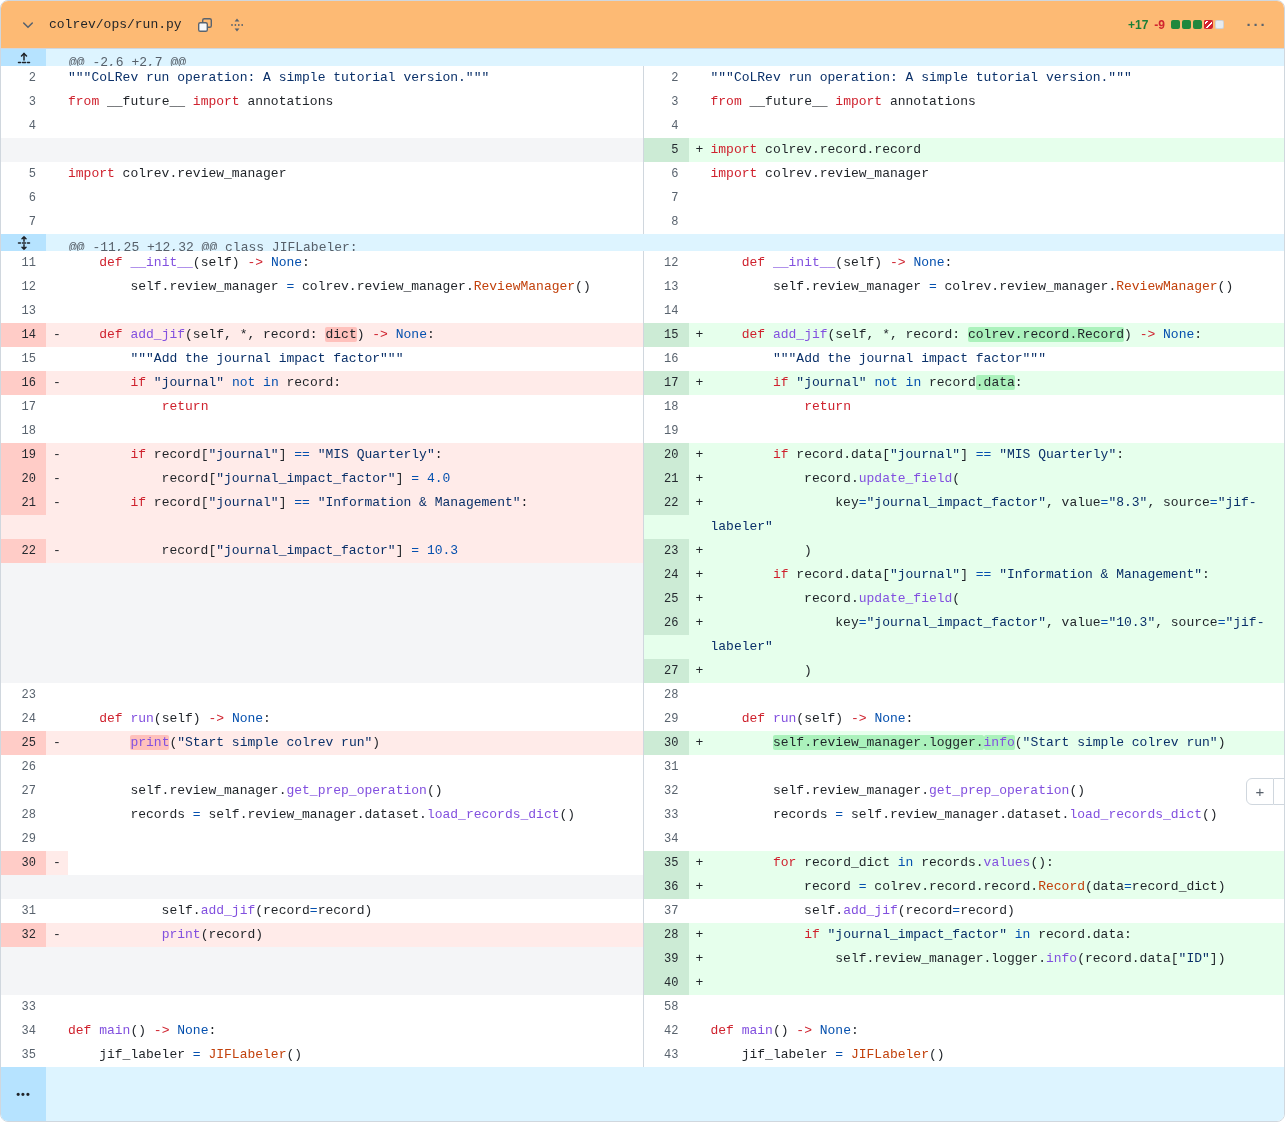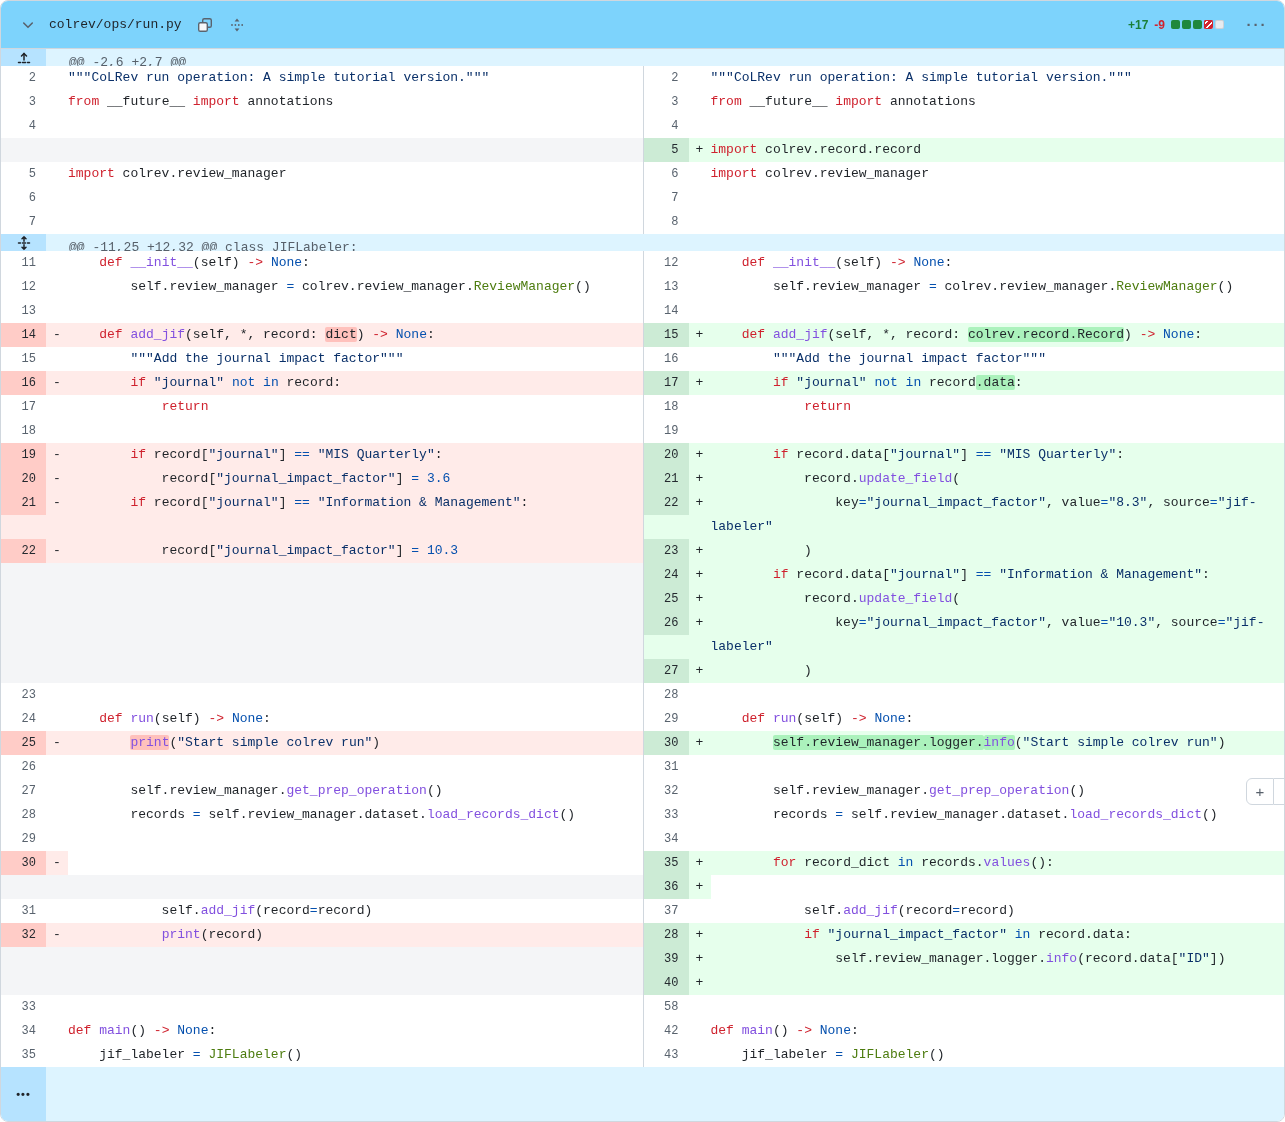--- a/index.html
+++ b/index.html
@@ -6,21 +6,21 @@
   body{font-family:"Liberation Sans", sans-serif;}
   .card{
     width:1285px;height:1122px;box-sizing:border-box;
     border:1px solid #d0d7de;border-radius:8px;overflow:hidden;
     display:flex;flex-direction:column;background:#fff;
   }
   
   .fhead{
     height:48px;min-height:48px;box-sizing:border-box;
     display:flex;align-items:center;gap:6px;padding:0 14px;
-    background:#7dd3fc;border-bottom:1px solid #d0d7de;
+    background:#fdba74;border-bottom:1px solid #d0d7de;
   }
   .icon-btn{display:flex;align-items:center;justify-content:center;
     width:26px;height:26px;background:none;border:none;padding:0;color:#59636e;cursor:pointer;border-radius:6px;}
   .fname{font-family:"Liberation Mono","DejaVu Sans Mono",monospace;font-size:13px;color:#1f2328;margin:0 4px 0 2px;}
   .stats{margin-left:auto;display:flex;align-items:center;gap:6px;font-size:12px;font-weight:700;}
   .add-count{color:#1a7f37;}
   .del-count{color:#d1242f;}
   .blocks{display:flex;gap:2px;align-items:center;}
   .block{width:9px;height:9px;border-radius:2px;}
   .block.added{background:#1f883d;}
@@ -44,21 +44,21 @@
   .gnum.c-del{background:#ffebe9;}
   .gnum.c-del .nfill{background:#ffccc7;color:#24292f;}
   .gnum.c-add{background:#e6ffec;}
   .gnum.c-add .nfill{background:#ccebd5;color:#24292f;}
   .gnum.c-filler{background:#f4f5f7;}
   .gsign.c-ctx,.gcode.c-ctx{background:#fff;}
   .gsign.c-del,.gcode.c-del{background:#ffebe9;}
   .gsign.c-add,.gcode.c-add{background:#e6ffec;}
   .gsign.c-filler,.gcode.c-filler{background:#f4f5f7;}
   
-  .tk{color:#cf222e;} .ts{color:#0a3069;} .tf{color:#8250df;} .tc{color:#4d7c0f;} .tn{color:#0550ae;} .tp{color:#1f2328;}
+  .tk{color:#cf222e;} .ts{color:#0a3069;} .tf{color:#8250df;} .tc{color:#c2410c;} .tn{color:#0550ae;} .tp{color:#1f2328;}
   .c-del .hl{background:#ffc1bc;border-radius:2px;}
   .c-add .hl{background:#abf2bc;border-radius:2px;}
   
   .float-btns{position:absolute;right:-18px;top:-1px;display:flex;z-index:4;font-family:"Liberation Sans",sans-serif;}
   .float-btns button{width:28px;height:27px;background:#fff;border:1px solid #d0d7de;color:#57606a;
     display:flex;align-items:center;justify-content:center;font-size:15px;cursor:pointer;padding:0;}
   .float-btns button:first-child{border-radius:6px 0 0 6px;}
   .float-btns button:last-child{border-left:none;font-size:9px;}
   
   .ffoot{flex:1;min-height:28px;background:#ddf4ff;display:flex;}
@@ -448,21 +448,21 @@
         </div>
       </div>
       <div class="row" style="height: 24px;">
         <div class="half sideL">
           <div class="gnum c-del">
             <span class="nfill">20</span>
           </div>
           <div class="gsign c-del">
             <div class="cl">-</div>
           </div>
-          <div class="gcode c-del"><div class="cl"><span class="tp">            record[</span><span class="ts">"journal_impact_factor"</span><span class="tp">] </span><span class="tn">=</span><span class="tp"> </span><span class="tn">3.6</span></div></div>
+          <div class="gcode c-del"><div class="cl"><span class="tp">            record[</span><span class="ts">"journal_impact_factor"</span><span class="tp">] </span><span class="tn">=</span><span class="tp"> </span><span class="tn">4.0</span></div></div>
         </div>
         <div class="half sideR">
           <div class="gnum c-add">
             <span class="nfill">21</span>
           </div>
           <div class="gsign c-add">
             <div class="cl">+</div>
           </div>
           <div class="gcode c-add"><div class="cl"><span class="tp">            record.</span><span class="tf">update_field</span><span class="tp">(</span></div></div>
         </div>
@@ -760,20 +760,21 @@
           </div>
           <div class="gcode c-filler"><div class="cl"></div></div>
         </div>
         <div class="half sideR">
           <div class="gnum c-add">
             <span class="nfill">36</span>
           </div>
           <div class="gsign c-add">
             <div class="cl">+</div>
           </div>
+          <div class="gcode c-add"><div class="cl"><span class="tp">            record </span><span class="tn">=</span><span class="tp"> colrev.record.record.</span><span class="tc">Record</span><span class="tp">(data</span><span class="tn">=</span><span class="tp">record_dict)</span></div></div>
         </div>
       </div>
       <div class="row" style="height: 24px;">
         <div class="half sideL">
           <div class="gnum c-ctx">
             <span class="nfill">31</span>
           </div>
           <div class="gsign c-ctx">
             <div class="cl"></div>
           </div>

